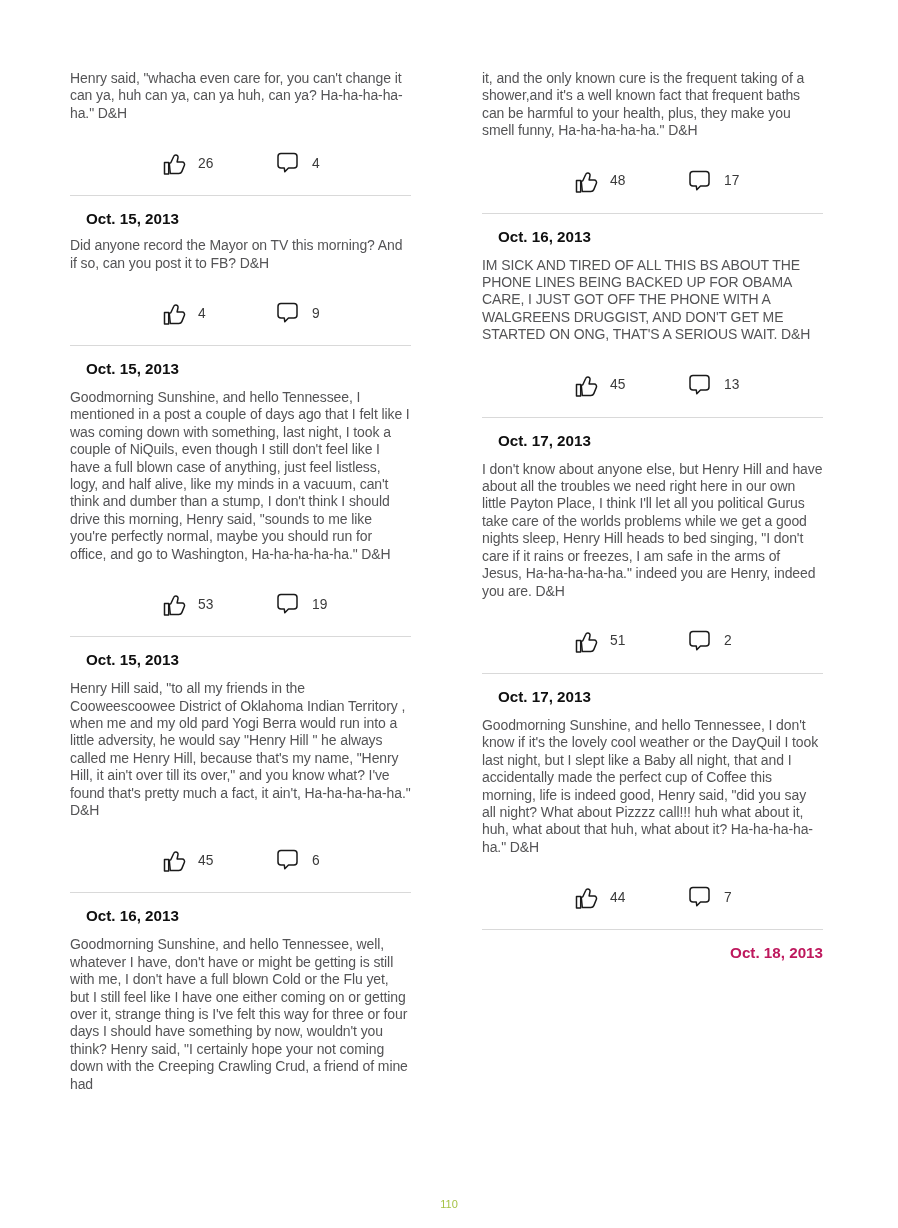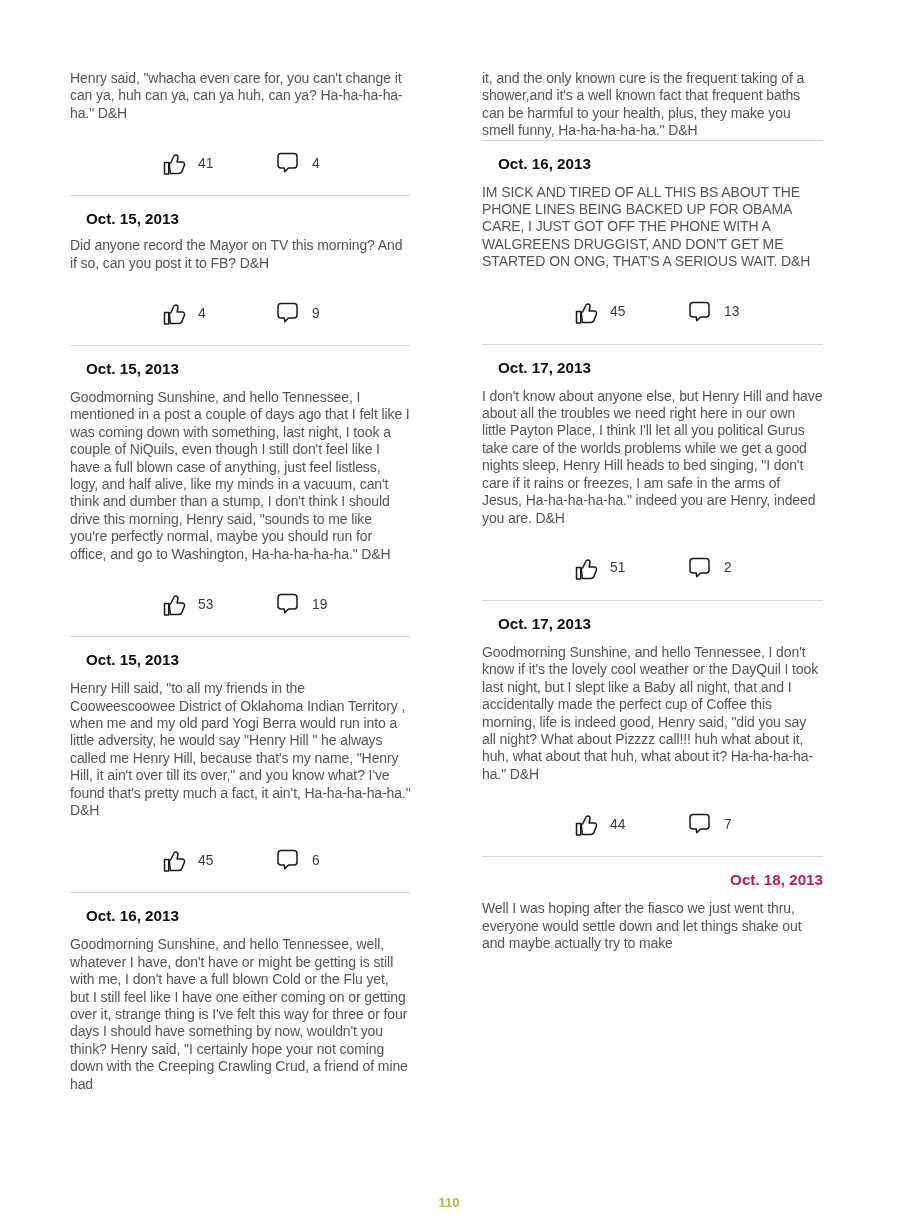--- a/index.html
+++ b/index.html
@@ -57,40 +57,40 @@
     margin-left: 12px;
     font-size: 13.8px;
     color: #3a3a3a;
   }
   .pageno {
     position: absolute;
     left: 0;
     right: 0;
     bottom: 18px;
     text-align: center;
-    font-size: 13px;
-    font-weight: 700;
+    font-size: 11px;
+    font-weight: 400;
   }
 </style>
 </head>
 <body>
 
 <div class="page">
 
   <div class="col col-left">
   <article class="post no-date">
 
     <p class="body" style="color: rgb(84, 84, 86);">Henry said, "whacha even care for, you can't change it can ya, huh can ya, can ya huh, can ya? Ha-ha-ha-ha-ha." D&amp;H</p>
     <div class="stats">
       <span class="stat like">
         <svg width="24" height="30" viewBox="0 0 24 30" fill="none" stroke="#1a1a1a" stroke-width="1.5" stroke-linejoin="round">
           <path d="M2.5 14.5 h4.2 v11.5 h-4.2 z"></path>
           <path d="M8.3 25.5 h8.6 c1.3 0 2.4-.7 2.9-1.9 l2.6-6.4 c.6-1.5-.5-3.2-2.1-3.2 h-5.2 l.9-4.4 c.3-1.4-.8-2.7-2.2-2.7 -.9 0-1.7.5-2 1.3 l-3 6.5 -1.5.8 z"></path>
         </svg>
-        <span class="count">41</span>
+        <span class="count">26</span>
       </span>
       <span class="stat comment">
         <svg width="25" height="26" viewBox="0 0 25 26" fill="none" stroke="#1a1a1a" stroke-width="1.5" stroke-linejoin="round">
           <path d="M6 3.5 H19 Q22 3.5 22 6.5 V15 Q22 18 19 18 H13.5 L9.8 21.8 9.3 18 H6 Q3 18 3 15 V6.5 Q3 3.5 6 3.5 Z"></path>
         </svg>
         <span class="count">4</span>
       </span>
     </div>
   </article>
 
@@ -161,20 +161,35 @@
     <div class="sep" style="border-top-color: rgb(217, 217, 217);"></div>
     <h3 class="date" style="color: rgb(15, 15, 15);">Oct. 16, 2013</h3>
     <p class="body" style="color: rgb(84, 84, 86);">Goodmorning Sunshine, and hello Tennessee, well, whatever I have, don't have or might be getting is still with me, I don't have a full blown Cold or the Flu yet, but I still feel like I have one either coming on or getting over it, strange thing is I've felt this way for three or four days I should have something by now, wouldn't you think? Henry said, "I certainly hope your not coming down with the Creeping Crawling Crud, a friend of mine had</p>
 
   </article>
 </div>
   <div class="col col-right">
   <article class="post no-date">
 
     <p class="body" style="color: rgb(84, 84, 86);">it, and the only known cure is the frequent taking of a shower,and it's a well known fact that frequent baths can be harmful to your health, plus, they make you smell funny, Ha-ha-ha-ha-ha." D&amp;H</p>
+    <div class="stats">
+      <span class="stat like">
+        <svg width="24" height="30" viewBox="0 0 24 30" fill="none" stroke="#1a1a1a" stroke-width="1.5" stroke-linejoin="round">
+          <path d="M2.5 14.5 h4.2 v11.5 h-4.2 z"></path>
+          <path d="M8.3 25.5 h8.6 c1.3 0 2.4-.7 2.9-1.9 l2.6-6.4 c.6-1.5-.5-3.2-2.1-3.2 h-5.2 l.9-4.4 c.3-1.4-.8-2.7-2.2-2.7 -.9 0-1.7.5-2 1.3 l-3 6.5 -1.5.8 z"></path>
+        </svg>
+        <span class="count">48</span>
+      </span>
+      <span class="stat comment">
+        <svg width="25" height="26" viewBox="0 0 25 26" fill="none" stroke="#1a1a1a" stroke-width="1.5" stroke-linejoin="round">
+          <path d="M6 3.5 H19 Q22 3.5 22 6.5 V15 Q22 18 19 18 H13.5 L9.8 21.8 9.3 18 H6 Q3 18 3 15 V6.5 Q3 3.5 6 3.5 Z"></path>
+        </svg>
+        <span class="count">17</span>
+      </span>
+    </div>
   </article>
 
   <article class="post">
     <div class="sep" style="border-top-color: rgb(217, 217, 217);"></div>
     <h3 class="date" style="color: rgb(15, 15, 15);">Oct. 16, 2013</h3>
     <p class="body" style="color: rgb(84, 84, 86);">IM SICK AND TIRED OF ALL THIS BS ABOUT THE PHONE LINES BEING BACKED UP FOR OBAMA CARE, I JUST GOT OFF THE PHONE WITH A WALGREENS DRUGGIST, AND DON'T GET ME STARTED ON ONG, THAT'S A SERIOUS WAIT. D&amp;H</p>
     <div class="stats">
       <span class="stat like">
         <svg width="24" height="30" viewBox="0 0 24 30" fill="none" stroke="#1a1a1a" stroke-width="1.5" stroke-linejoin="round">
           <path d="M2.5 14.5 h4.2 v11.5 h-4.2 z"></path>
@@ -229,20 +244,19 @@
           <path d="M6 3.5 H19 Q22 3.5 22 6.5 V15 Q22 18 19 18 H13.5 L9.8 21.8 9.3 18 H6 Q3 18 3 15 V6.5 Q3 3.5 6 3.5 Z"></path>
         </svg>
         <span class="count">7</span>
       </span>
     </div>
   </article>
 
   <article class="post">
     <div class="sep" style="border-top-color: rgb(217, 217, 217);"></div>
     <h3 class="date" style="color: #be185d; text-align: right;">Oct. 18, 2013</h3>
-    <p class="body" style="color: rgb(84, 84, 86);">Well I was hoping after the fiasco we just went thru, everyone would settle down and let things shake out and maybe actually try to make</p>
 
   </article>
 </div>
 
   <div class="pageno" style="color: rgb(165, 194, 68);">110</div>
 
 </div>
 
 </body></html>

